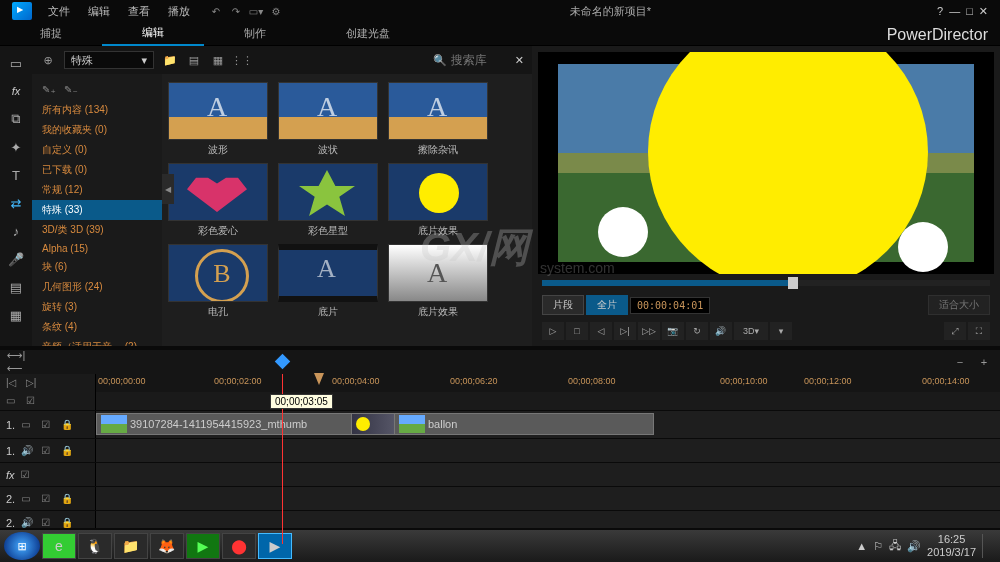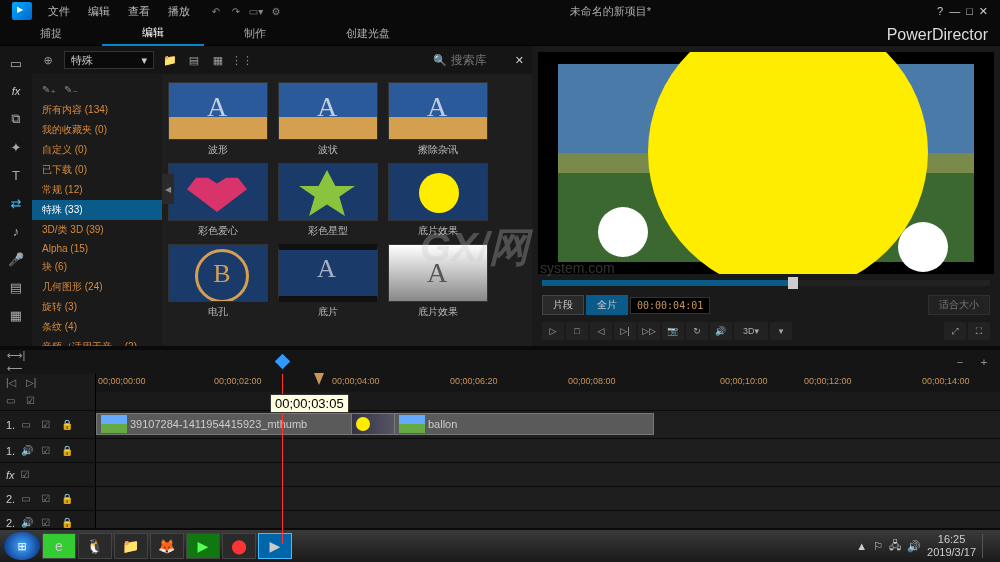--- a/index.html
+++ b/index.html
@@ -59,21 +59,21 @@
 .tick{position:absolute;font-size:9px;color:#c9955a;top:2px}
 .tracks{flex:1;overflow:hidden}
 .track{height:24px;display:flex;border-top:1px solid #0a0a0a}
 .track.tall{height:28px}
 .track-lane{flex:1;background:#1e1e1e;position:relative}
 .clip{position:absolute;top:2px;height:22px;background:#5a5a5a;border:1px solid #777;display:flex;align-items:center;padding:0 4px;font-size:9px;color:#eee;overflow:hidden}
 .clip.trans{background:linear-gradient(90deg,#334,#556)}
 .clip-thumb{width:26px;height:18px;background:linear-gradient(#6af 50%,#6a4 50%);margin-right:3px}
 .playhead{position:absolute;left:186px;top:0;width:1px;height:170px;background:#f33;z-index:10}
 .playhead::before{content:"";position:absolute;top:-18px;left:-5px;width:11px;height:11px;background:#39f;transform:rotate(45deg)}
-.tooltip{position:absolute;left:174px;top:2px;background:#fffde0;color:#000;border:1px solid #333;padding:1px 4px;font-size:13px;z-index:11}
+.tooltip{position:absolute;left:174px;top:2px;background:#fffde0;color:#000;border:1px solid #333;padding:1px 4px;font-size:10px;z-index:11}
 .scrollbar-h{height:12px;background:#0a0a0a;display:flex;align-items:center}
 .sb-track{flex:1;height:8px;background:#222;margin:0 12px;position:relative}
 .sb-thumb{position:absolute;left:0;width:200px;height:8px;background:#444}
 .taskbar{position:absolute;bottom:0;left:0;right:0;height:32px;background:linear-gradient(#3a3a3a,#1a1a1a);display:flex;align-items:center;padding:0 4px;gap:2px}
 .start{width:36px;height:28px;background:radial-gradient(circle,#4af,#027);border-radius:50%;display:flex;align-items:center;justify-content:center}
 .tb-item{width:34px;height:26px;background:#2a2a2a;border:1px solid #444;display:flex;align-items:center;justify-content:center;font-size:14px}
 .tray{margin-left:auto;display:flex;align-items:center;gap:6px;color:#ddd;font-size:9px;padding-right:6px}
 .tray-time{text-align:center;line-height:1.2}
 .watermark{position:absolute;left:420px;top:220px;font-size:40px;color:rgba(200,200,200,0.3);font-weight:bold;z-index:20;pointer-events:none;font-style:italic}
 .watermark2{position:absolute;left:540px;top:260px;font-size:14px;color:rgba(200,200,200,0.25);z-index:20;pointer-events:none}

